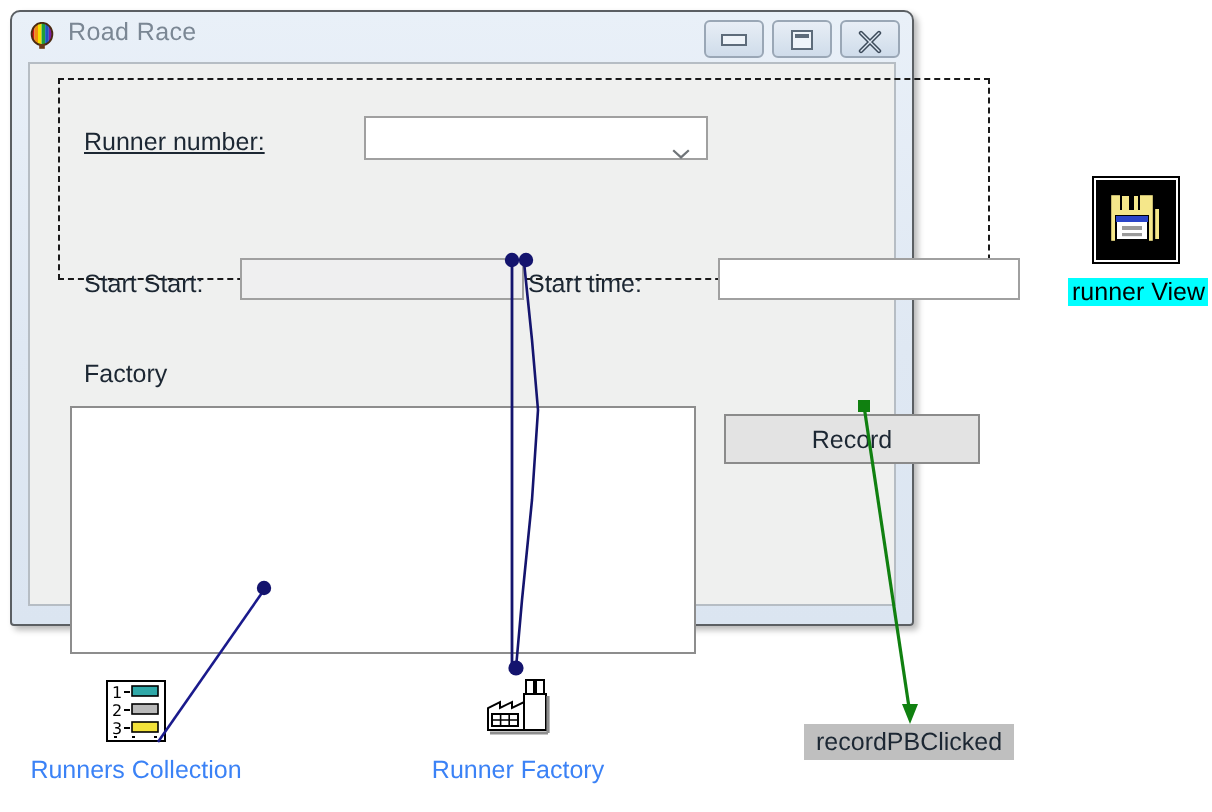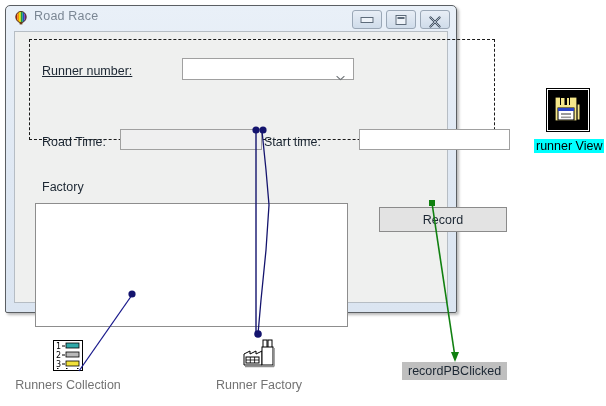--- a/index.html
+++ b/index.html
@@ -88,21 +88,21 @@
     display:flex;align-items:center;justify-content:center;
     cursor:default;
   }
 
   
   #overlay{position:absolute;left:0;top:0;width:606px;height:406px;pointer-events:none;}
 
   
   .desk-item{position:absolute;text-align:center;}
   .desk-label{
-    font-size:12.5px;color:#737373;white-space:nowrap;display:inline-block;
+    font-size:12.5px;color:#3b82f6;white-space:nowrap;display:inline-block;
   }
   .desk-label.sel{background:#00ffff;color:#000000;padding:0 2px;}
   .icon-box{display:inline-block;}
 
   .grayTag{
     position:absolute;background:#bfbfbf;color:#1c2733;
     font-size:12.5px;padding:2px 6px;white-space:nowrap;
   }
 </style>
 </head>
@@ -158,30 +158,30 @@
 
       <span class="lbl" style="left:27px;top:32px;text-decoration:underline;">Runner number:</span>
       <div class="combo" style="left:167px;top:26px;width:172px;height:22px;">
         <span class="chev">
           <svg width="9" height="5" viewBox="0 0 9 5">
             <path d="M0.6 0.6 L4.5 4.2 L8.4 0.6" fill="none" stroke="#6f7478" stroke-width="1.1"></path>
           </svg>
         </span>
       </div>
 
-      <span class="lbl" style="left:27px;top:103px;">Road Time:</span>
+      <span class="lbl" style="left:27px;top:103px;">Start Start:</span>
       <div class="tfield disabled" style="left:105px;top:97px;width:142px;height:21px;"></div>
 
       <span class="lbl" style="left:249px;top:103px;">Start time:</span>
       <div class="tfield" style="left:344px;top:97px;width:151px;height:21px;"></div>
 
       <span class="lbl" style="left:27px;top:148px;">Factory</span>
       <div class="resultbox" style="left:20px;top:171px;width:313px;height:124px;"></div>
 
-      <div class="btn-record" style="left:364px;top:175px;width:128px;height:25px;">Record</div>
+      <div class="btn-record" style="left:347px;top:175px;width:128px;height:25px;">Record</div>
 
     </div>
   </div>
 
   <div class="desk-item" style="left:10px;top:340px;width:116px;">
     <span class="icon-box">
       <svg width="30" height="31" viewBox="0 0 30 31">
         <rect x="0.5" y="0.5" width="29" height="30" fill="#ffffff" stroke="#000000"></rect>
         <text x="3" y="9" font-family="DejaVu Sans, sans-serif" font-size="8" fill="#000">1</text>
         <text x="3" y="18" font-family="DejaVu Sans, sans-serif" font-size="8" fill="#000">2</text>

